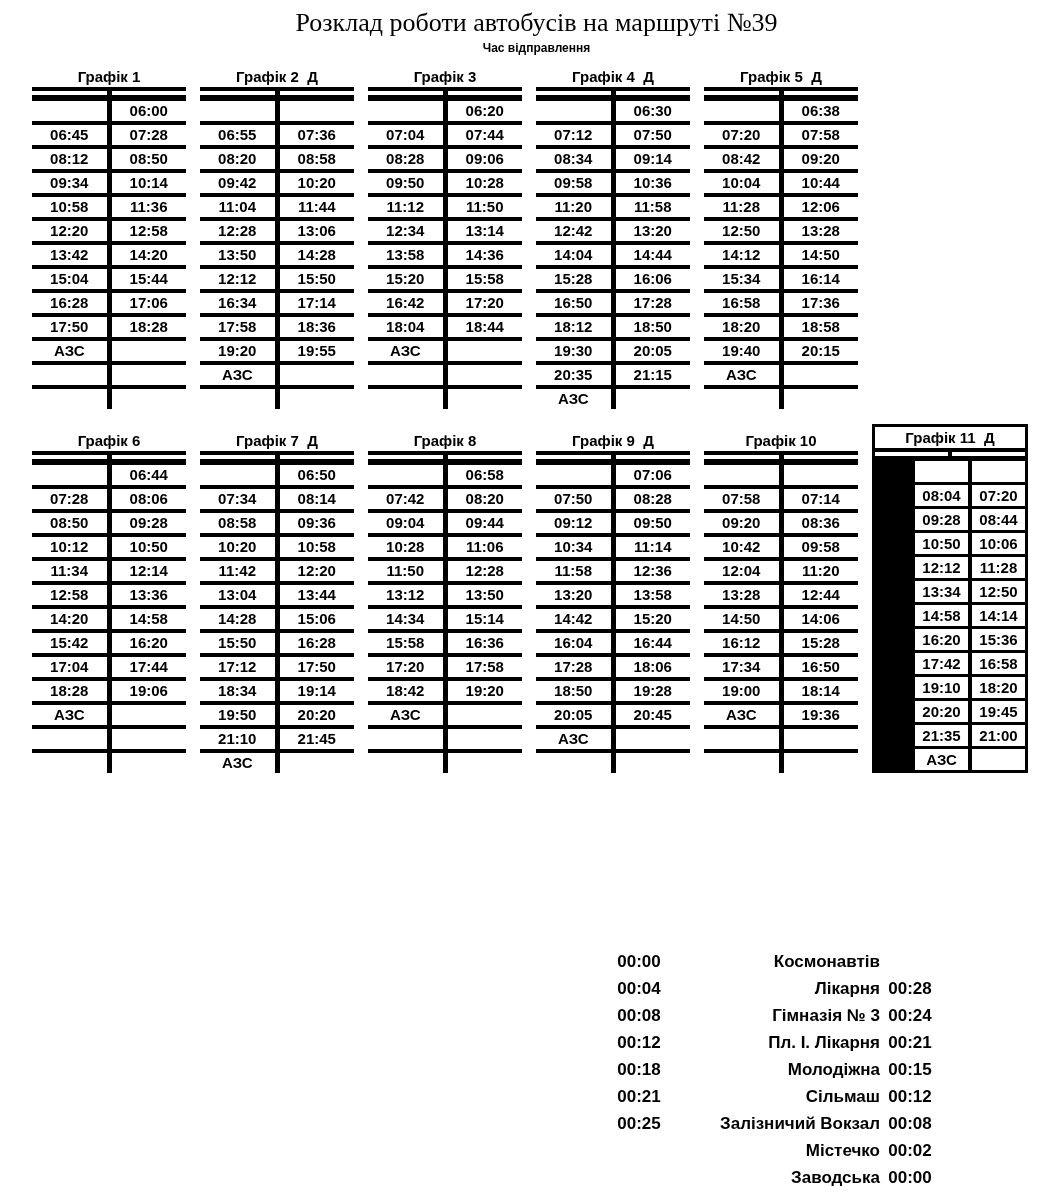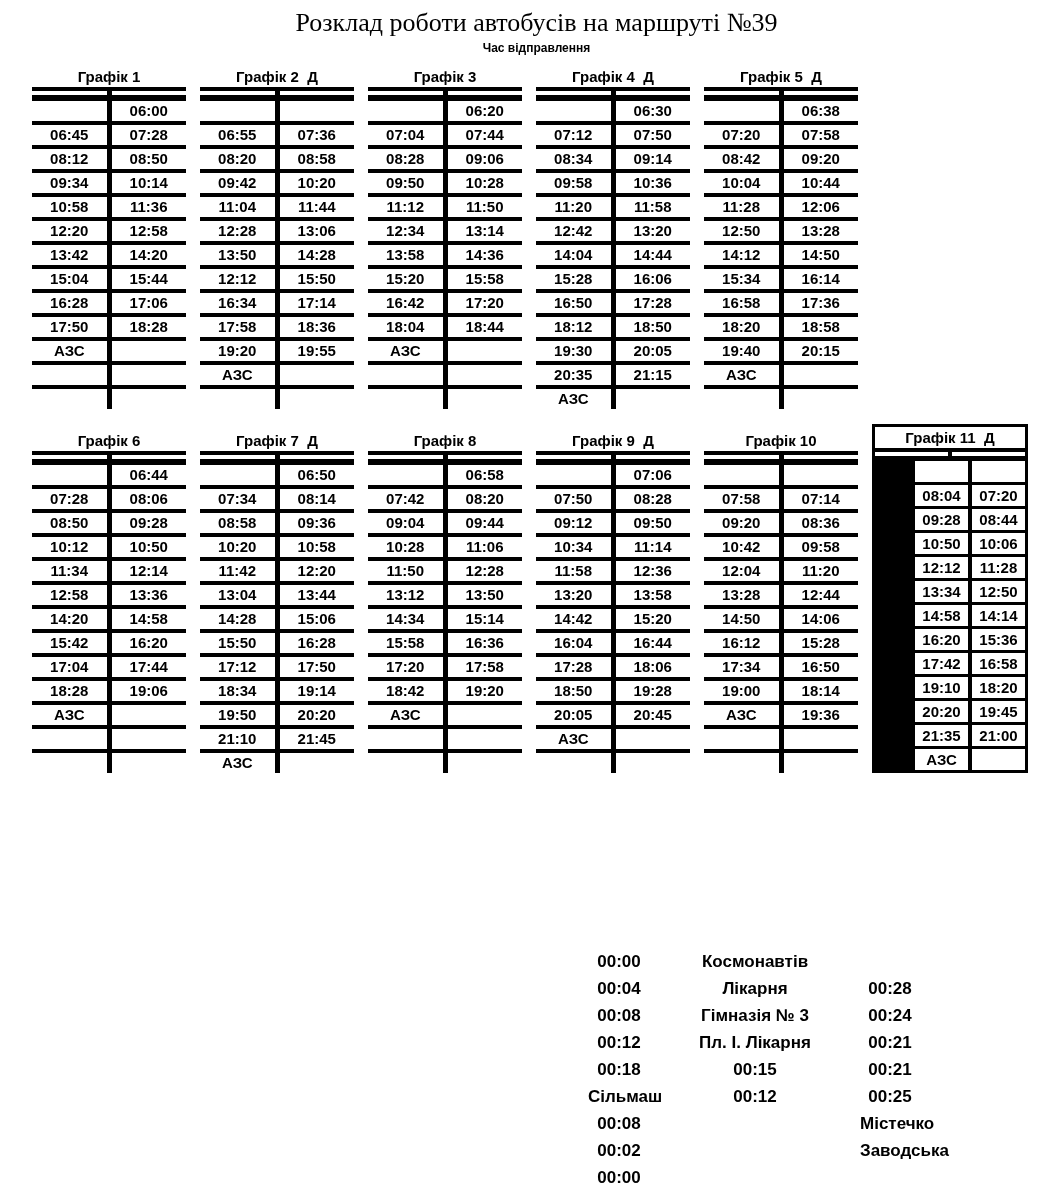--- a/index.html
+++ b/index.html
@@ -38,28 +38,28 @@
   .t-body{display:flex;flex-direction:column;gap:4px;}
   .wide .t-body{gap:3px;padding-left:40px;}
   .t-row{display:flex;gap:5px;}
   .wide .t-row{gap:4px;}
   .t-cell{
     flex:1;background:#fff;height:20px;line-height:20px;
     text-align:center;font-weight:bold;font-size:15px;white-space:pre;
   }
   .wide .t-cell{height:21px;line-height:21px;}
   .stops-block{
-    position:absolute;left:588px;top:948px;width:332px;
+    position:absolute;left:608px;top:948px;width:332px;
     display:grid;grid-template-columns:62px 210px 60px;
   }
   .stop-cell{
     height:27px;line-height:27px;text-align:center;
     font-weight:bold;font-size:17px;white-space:pre;
   }
-  .stop-name{font-size:17px;}
+  .stop-name{font-size:17px;text-align:right;}
 </style>
 </head>
 <body>
 
 <div class="header-block">
   <div class="page-title">Розклад роботи автобусів на маршруті №39</div>
   <div class="page-subtitle">Час відправлення</div>
 </div>
 
 <div class="tables-row row-1">
@@ -811,25 +811,27 @@
     <div class="stop-cell">00:04</div>
     <div class="stop-cell stop-name">Лікарня</div>
     <div class="stop-cell">00:28</div>
     <div class="stop-cell">00:08</div>
     <div class="stop-cell stop-name">Гімназія № 3</div>
     <div class="stop-cell">00:24</div>
     <div class="stop-cell">00:12</div>
     <div class="stop-cell stop-name">Пл. І. Лікарня</div>
     <div class="stop-cell">00:21</div>
     <div class="stop-cell">00:18</div>
+    <div class="stop-cell stop-name">Молодіжна</div>
     <div class="stop-cell">00:15</div>
     <div class="stop-cell">00:21</div>
     <div class="stop-cell stop-name">Сільмаш</div>
     <div class="stop-cell">00:12</div>
     <div class="stop-cell">00:25</div>
+    <div class="stop-cell stop-name">Залізничий Вокзал</div>
     <div class="stop-cell">00:08</div>
     <div class="stop-cell"></div>
     <div class="stop-cell stop-name">Містечко</div>
     <div class="stop-cell">00:02</div>
     <div class="stop-cell"></div>
     <div class="stop-cell stop-name">Заводська</div>
     <div class="stop-cell">00:00</div>
   </div>
 
 </body></html>

